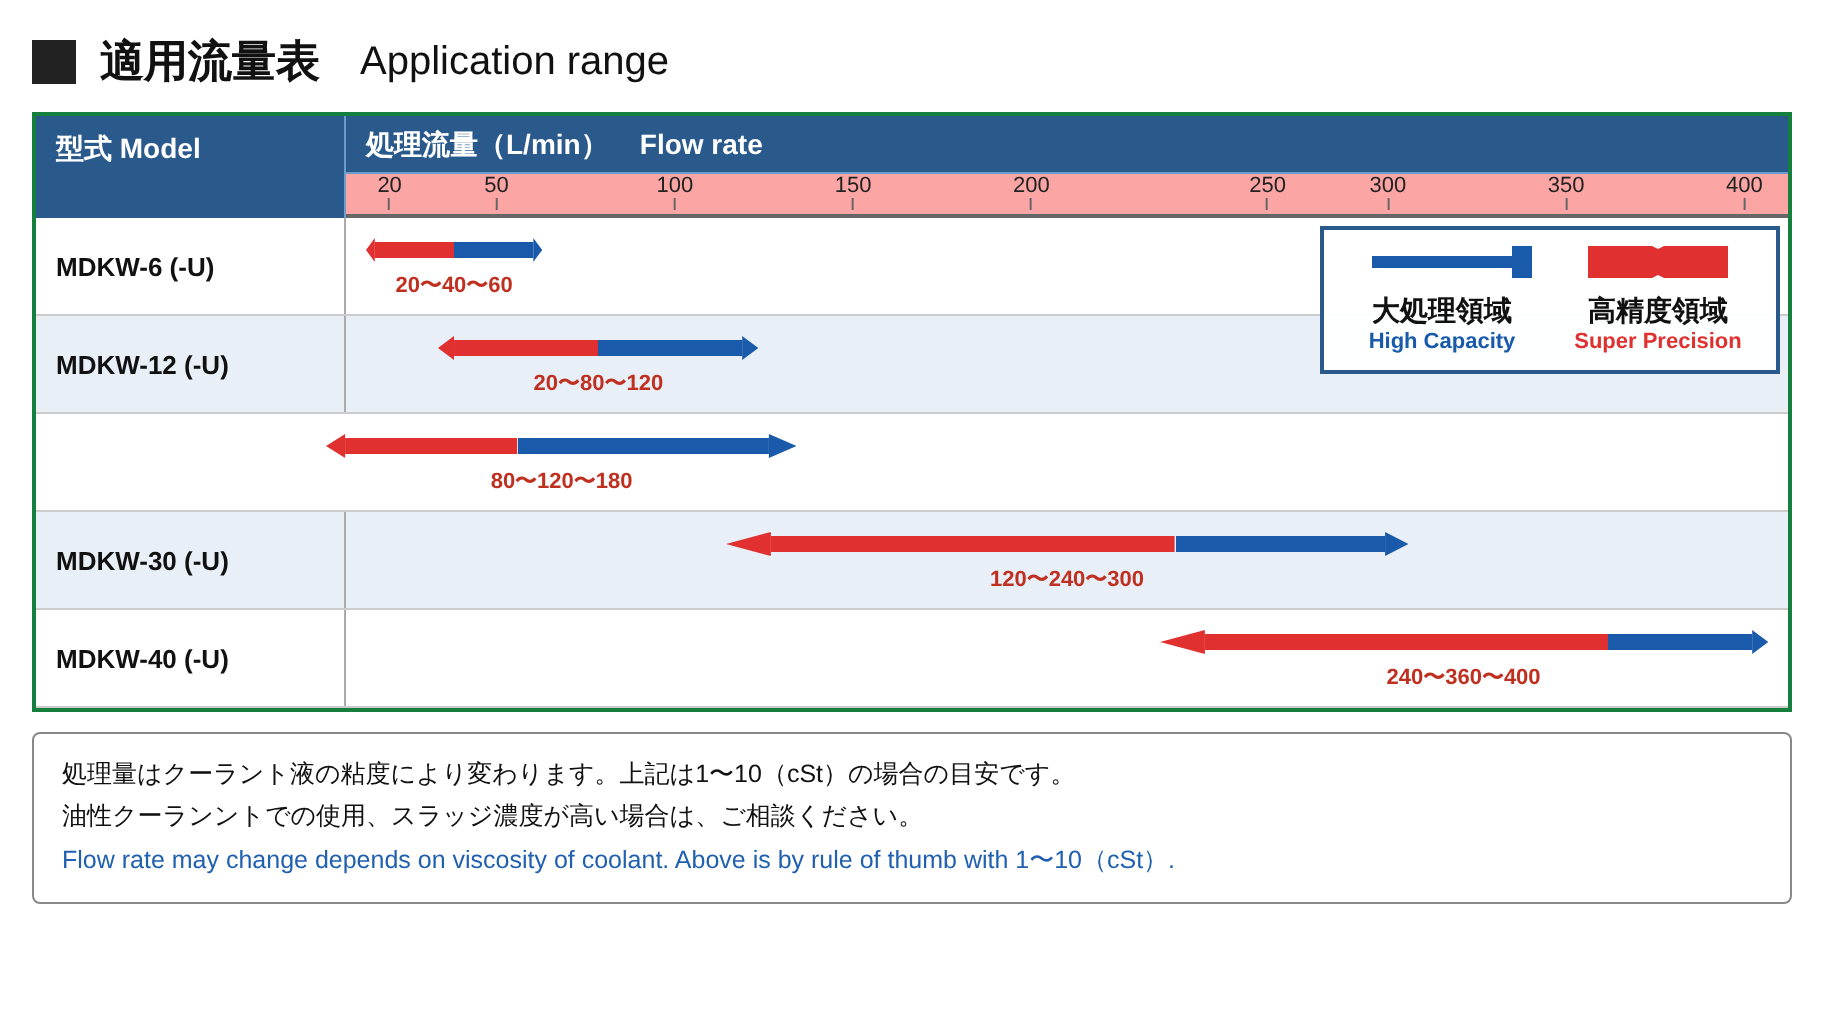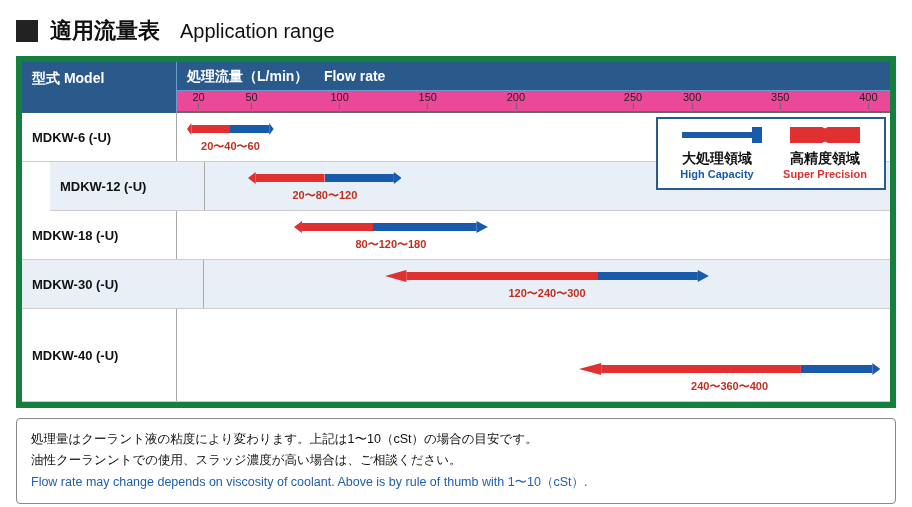--- a/index.html
+++ b/index.html
@@ -28,21 +28,21 @@
       color: #111;
     }
     .title-en {
       font-size: 20px;
       color: #111;
       font-weight: normal;
       margin-left: 8px;
     }
 
     .table-container {
-      border: 6px solid #15803d;
+      border: 2px solid #15803d;
       width: 100%;
     }
 
     
     .header-row {
       display: flex;
       background: #2a5a8c;
       color: #fff;
     }
     .col-model {
@@ -93,21 +93,21 @@
 
     <div class="header-row">
       <div class="col-model">型式 Model</div>
       <div class="col-chart">
         <div class="col-chart-header">
           <span>処理流量（L/min）</span>
           &nbsp;&nbsp;
           <span>Flow rate</span>
         </div>
 
-        <div style="background:#ec4899; position:relative; height:22px; border-bottom:2px solid #666;">
+        <div style="background:#fca5a5; position:relative; height:22px; border-bottom:2px solid #666;">
           <div id="scale-container" style="position:relative; height:100%; margin: 0 4px;">
           <div style="position: absolute; left: 2.5%; top: 0px; transform: translateX(-50%); font-size: 11px; color: rgb(34, 34, 34); text-align: center;">20<div style="width:1px;height:6px;background:#666;margin:0 auto;"></div></div>
               <div style="position: absolute; left: 10%; top: 0px; transform: translateX(-50%); font-size: 11px; color: rgb(34, 34, 34); text-align: center;">50<div style="width:1px;height:6px;background:#666;margin:0 auto;"></div></div>
               <div style="position: absolute; left: 22.5%; top: 0px; transform: translateX(-50%); font-size: 11px; color: rgb(34, 34, 34); text-align: center;">100<div style="width:1px;height:6px;background:#666;margin:0 auto;"></div></div>
               <div style="position: absolute; left: 35%; top: 0px; transform: translateX(-50%); font-size: 11px; color: rgb(34, 34, 34); text-align: center;">150<div style="width:1px;height:6px;background:#666;margin:0 auto;"></div></div>
               <div style="position: absolute; left: 47.5%; top: 0px; transform: translateX(-50%); font-size: 11px; color: rgb(34, 34, 34); text-align: center;">200<div style="width:1px;height:6px;background:#666;margin:0 auto;"></div></div>
               <div style="position: absolute; left: 60%; top: 0px; transform: translateX(-50%); font-size: 11px; color: rgb(34, 34, 34); text-align: center; margin-left: 29px;">250<div style="width:1px;height:6px;background:#666;margin:0 auto;"></div></div>
               <div style="position: absolute; left: 72.5%; top: 0px; transform: translateX(-50%); font-size: 11px; color: rgb(34, 34, 34); text-align: center;">300<div style="width:1px;height:6px;background:#666;margin:0 auto;"></div></div>
               <div style="position: absolute; left: 85%; top: 0px; transform: translateX(-50%); font-size: 11px; color: rgb(34, 34, 34); text-align: center;">350<div style="width:1px;height:6px;background:#666;margin:0 auto;"></div></div>
               <div style="position: absolute; left: 97.5%; top: 0px; transform: translateX(-50%); font-size: 11px; color: rgb(34, 34, 34); text-align: center;">400<div style="width:1px;height:6px;background:#666;margin:0 auto;"></div></div>
@@ -163,77 +163,76 @@
               </defs>
               <line x1="80" y1="8" x2="10" y2="8" stroke="#e03030" stroke-width="6" marker-start="url(#ah-red-r2)" marker-end="url(#ah-red-l)"></line>
             </svg>
           </div>
           <div style="font-size:14px;font-weight:bold;color:#111;">高精度領域</div>
           <div style="font-size:11px;font-weight:bold;color:#e03030;">Super Precision</div>
         </div>
       </div>
           </div>
         </div>
-        <div style="display: flex; border-bottom: 1px solid rgb(204, 204, 204); min-height: 48px; background: rgb(232, 239, 247); margin-left: 28px;">
+        <div style="display: flex; border-bottom: 1px solid rgb(204, 204, 204); min-height: 48px; background: rgb(232, 239, 247);">
           <div style="width: 155px; flex-shrink: 0; padding: 8px 10px; font-size: 13px; font-weight: bold; color: rgb(17, 17, 17); border-right: 1px solid rgb(170, 170, 170); display: flex; align-items: center;">MDKW-12 (-U)</div>
           <div style="flex: 1 1 0%; position: relative; min-height: 48px;">
             <div style="position: absolute; left: calc(7.5% - 8px); top: 10px; width: calc(10% + 8px); height: 12px;">
       <svg width="100%" height="12" preserveAspectRatio="none" viewBox="0 0 100 12" style="display:block;">
         <polygon points="0,6 10,0 10,12" fill="#e03030"></polygon>
         <rect x="10" y="2" width="90" height="8" fill="#e03030"></rect>
       </svg>
     </div>
             <div style="position: absolute; left: 17.5%; top: 10px; width: calc(10% + 8px); height: 12px;">
       <svg width="100%" height="12" preserveAspectRatio="none" viewBox="0 0 100 12" style="display:block;">
         <rect x="0" y="2" width="90" height="8" fill="#1a5aaa"></rect>
         <polygon points="90,0 100,6 90,12" fill="#1a5aaa"></polygon>
       </svg>
     </div>
             <div style="position: absolute; left: 17.5%; transform: translateX(-50%); top: 26px; font-size: 11px; color: rgb(192, 48, 32); white-space: nowrap; font-weight: bold;">20〜80〜120</div>
           </div>
         </div>
         <div style="display: flex; border-bottom: 1px solid rgb(204, 204, 204); min-height: 48px; background: rgb(255, 255, 255);">
-          <div style="width: 155px; flex-shrink: 0; padding: 8px 10px; font-size: 13px; font-weight: bold; color: rgb(17, 17, 17); border-right: 1px solid rgb(170, 170, 170); display: flex; align-items: center;">MDKW-18 (-U)</div>
           <div style="flex: 1 1 0%; position: relative; min-height: 48px;">
             <div style="position: absolute; left: calc(17.5% - 8px); top: 10px; width: calc(10% + 8px); height: 12px;">
       <svg width="100%" height="12" preserveAspectRatio="none" viewBox="0 0 100 12" style="display:block;">
         <polygon points="0,6 10,0 10,12" fill="#e03030"></polygon>
         <rect x="10" y="2" width="90" height="8" fill="#e03030"></rect>
       </svg>
     </div>
             <div style="position: absolute; left: 27.5%; top: 10px; width: calc(15% + 8px); height: 12px;">
       <svg width="100%" height="12" preserveAspectRatio="none" viewBox="0 0 100 12" style="display:block;">
         <rect x="0" y="2" width="90" height="8" fill="#1a5aaa"></rect>
         <polygon points="90,0 100,6 90,12" fill="#1a5aaa"></polygon>
       </svg>
     </div>
             <div style="position: absolute; left: 30%; transform: translateX(-50%); top: 26px; font-size: 11px; color: rgb(192, 48, 32); white-space: nowrap; font-weight: bold;">80〜120〜180</div>
           </div>
         </div>
         <div style="display: flex; border-bottom: 1px solid rgb(204, 204, 204); min-height: 48px; background: rgb(232, 239, 247);">
-          <div style="width: 182px; flex-shrink: 0; padding: 8px 10px; font-size: 13px; font-weight: bold; color: rgb(17, 17, 17); border-right: 1px solid rgb(170, 170, 170); display: flex; align-items: center;">MDKW-30 (-U)</div>
+          <div style="width: 155px; flex-shrink: 0; padding: 8px 10px; font-size: 13px; font-weight: bold; color: rgb(17, 17, 17); border-right: 1px solid rgb(170, 170, 170); display: flex; align-items: center;">MDKW-30 (-U)</div>
           <div style="flex: 1 1 0%; position: relative; min-height: 48px;">
             <div style="position: absolute; left: calc(27.5% - 8px); top: 10px; width: calc(30% + 8px); height: 12px;">
       <svg width="100%" height="12" preserveAspectRatio="none" viewBox="0 0 100 12" style="display:block;">
         <polygon points="0,6 10,0 10,12" fill="#e03030"></polygon>
         <rect x="10" y="2" width="90" height="8" fill="#e03030"></rect>
       </svg>
     </div>
             <div style="position: absolute; left: 57.5%; top: 10px; width: calc(15% + 8px); height: 12px;">
       <svg width="100%" height="12" preserveAspectRatio="none" viewBox="0 0 100 12" style="display:block;">
         <rect x="0" y="2" width="90" height="8" fill="#1a5aaa"></rect>
         <polygon points="90,0 100,6 90,12" fill="#1a5aaa"></polygon>
       </svg>
     </div>
             <div style="position: absolute; left: 50%; transform: translateX(-50%); top: 26px; font-size: 11px; color: rgb(192, 48, 32); white-space: nowrap; font-weight: bold;">120〜240〜300</div>
           </div>
         </div>
         <div style="display: flex; border-bottom: 1px solid rgb(204, 204, 204); min-height: 48px; background: rgb(255, 255, 255);">
           <div style="width: 155px; flex-shrink: 0; padding: 8px 10px; font-size: 13px; font-weight: bold; color: rgb(17, 17, 17); border-right: 1px solid rgb(170, 170, 170); display: flex; align-items: center;">MDKW-40 (-U)</div>
-          <div style="flex: 1 1 0%; position: relative; min-height: 48px; margin-top: 44px;">
+          <div style="flex: 1 1 0%; position: relative; min-height: 48px;">
             <div style="position: absolute; left: calc(57.5% - 8px); top: 10px; width: calc(30% + 8px); height: 12px;">
       <svg width="100%" height="12" preserveAspectRatio="none" viewBox="0 0 100 12" style="display:block;">
         <polygon points="0,6 10,0 10,12" fill="#e03030"></polygon>
         <rect x="10" y="2" width="90" height="8" fill="#e03030"></rect>
       </svg>
     </div>
             <div style="position: absolute; left: 87.5%; top: 10px; width: calc(10% + 8px); height: 12px;">
       <svg width="100%" height="12" preserveAspectRatio="none" viewBox="0 0 100 12" style="display:block;">
         <rect x="0" y="2" width="90" height="8" fill="#1a5aaa"></rect>
         <polygon points="90,0 100,6 90,12" fill="#1a5aaa"></polygon>

